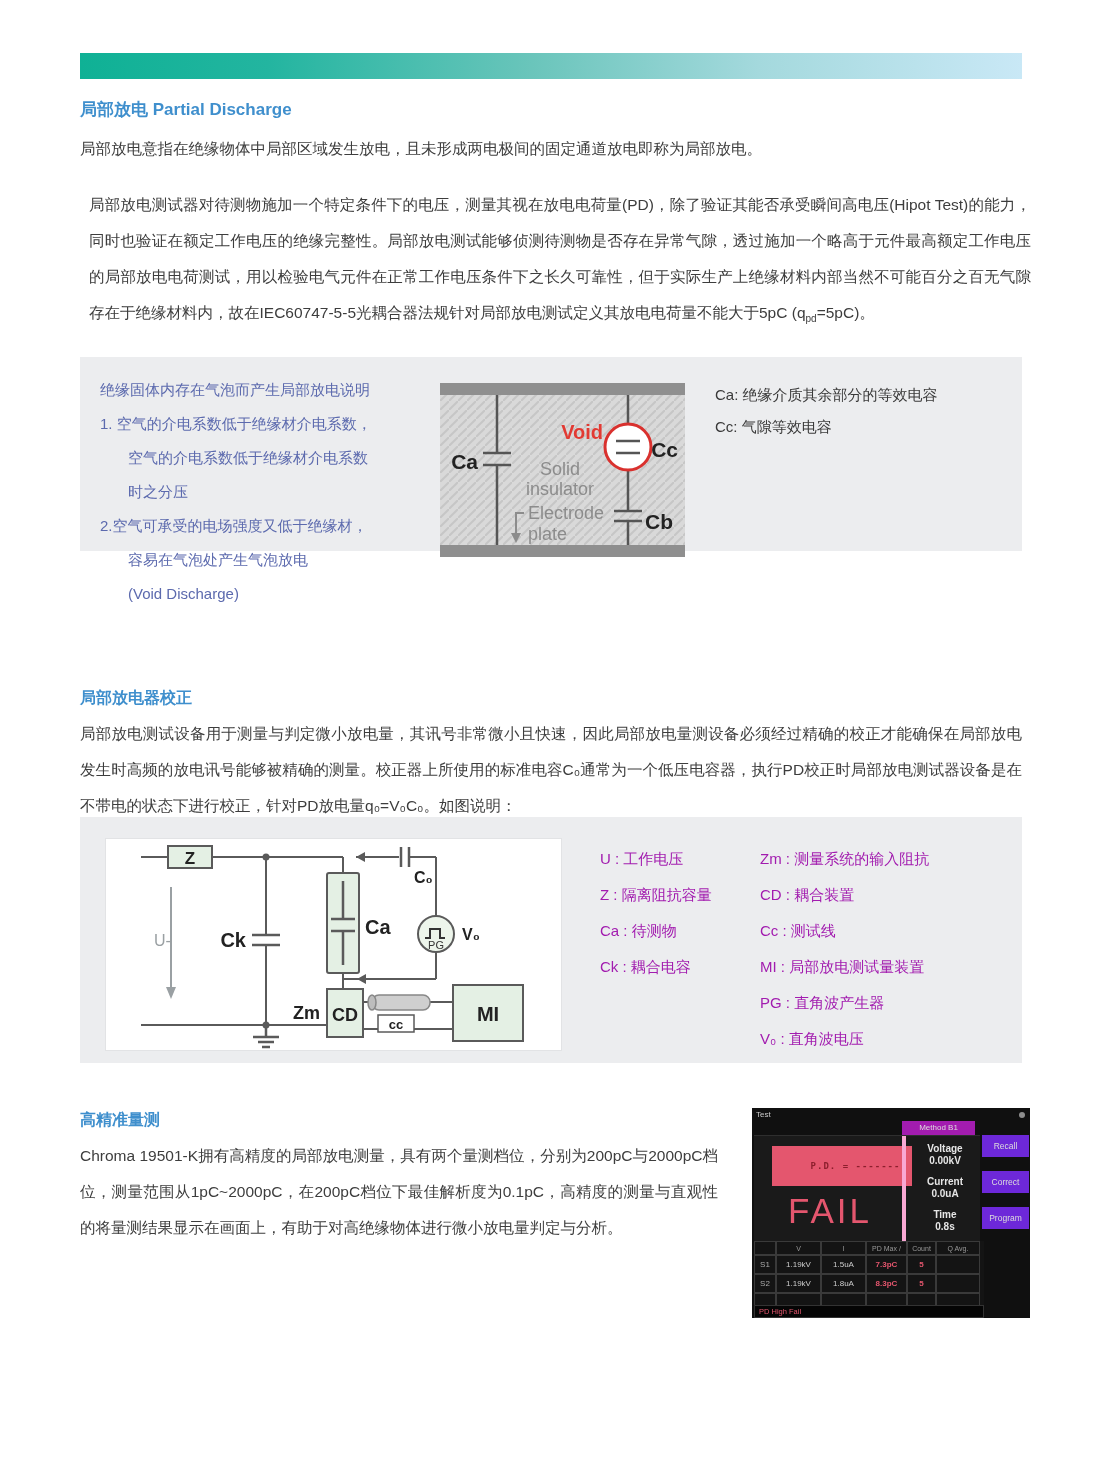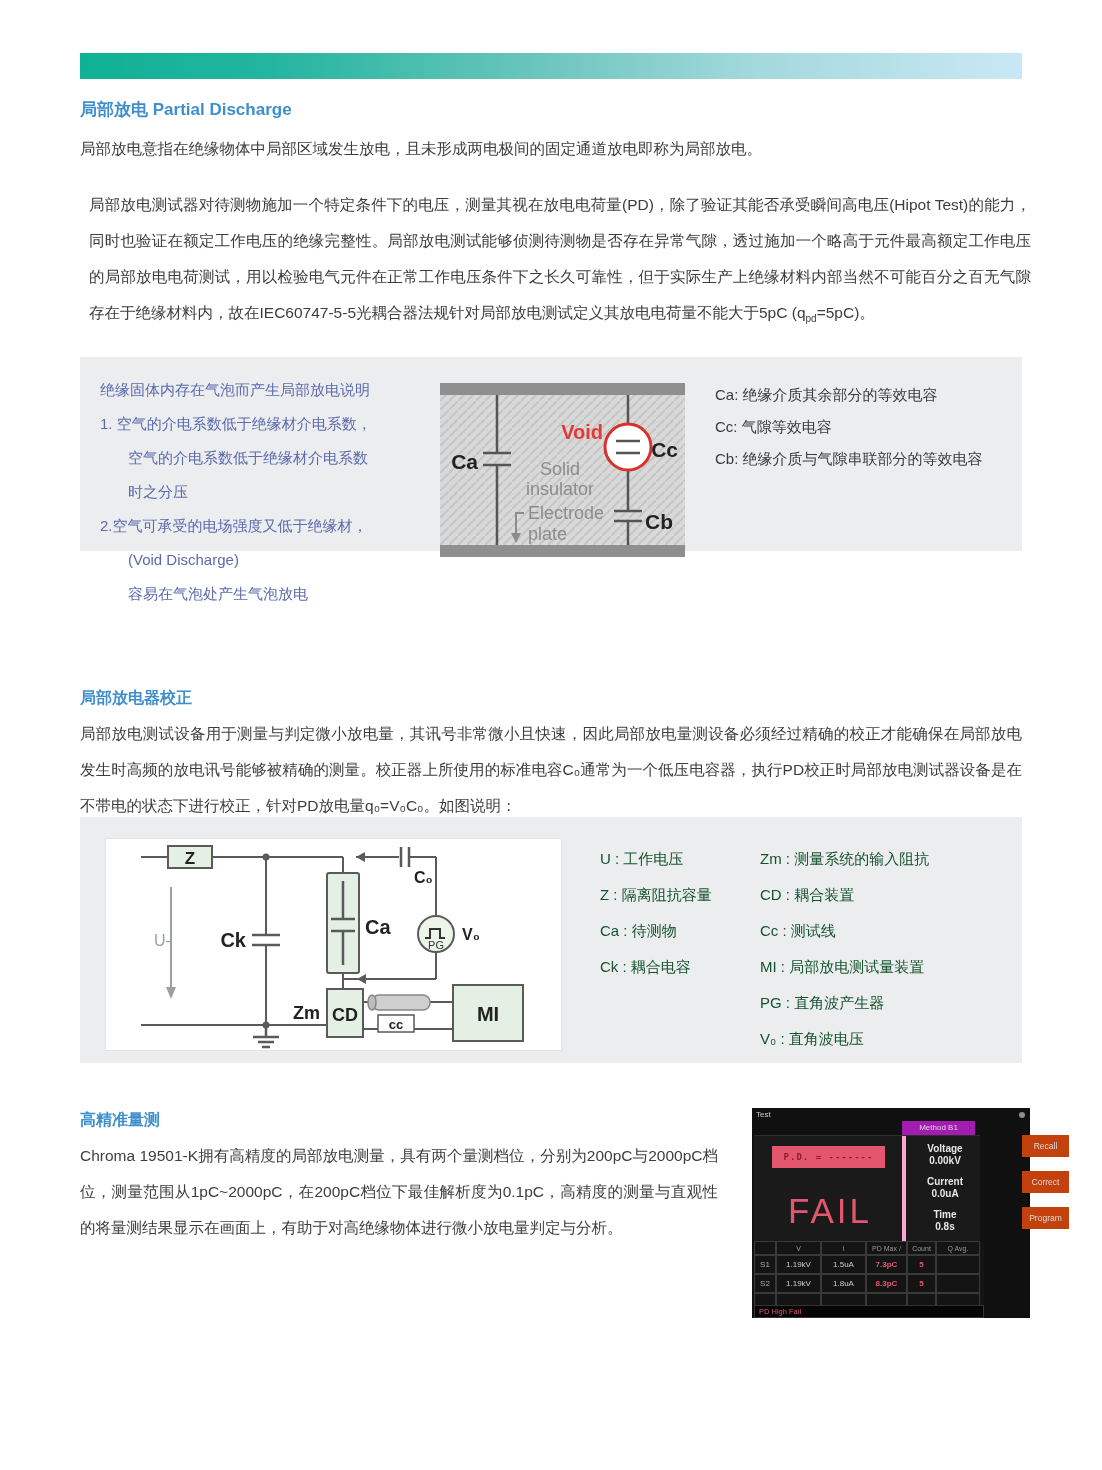--- a/index.html
+++ b/index.html
@@ -16,40 +16,40 @@
   sub{font-size:10px;}
   
   .graybox{position:absolute;left:80px;width:942px;background:#ecedef;}
   .vb-text{position:absolute;left:20px;top:16px;width:350px;color:#5c6aae;font-size:15px;line-height:34px;}
   .vb-line{white-space:nowrap;}
   .ind{padding-left:28px;}
   .vb-legend{position:absolute;left:635px;top:22px;font-size:15px;line-height:32px;color:#3a3a3a;}
   .diagram-svg{position:absolute;left:360px;top:26px;}
   
   .circuit-panel{position:absolute;left:25px;top:21px;width:455px;height:211px;background:#ffffff;border:1px solid #e2e3e5;}
-  .ckt-legend{position:absolute;top:24px;font-size:15px;line-height:36px;color:#14532d;white-space:nowrap;}
+  .ckt-legend{position:absolute;top:24px;font-size:15px;line-height:36px;color:#a21caf;white-space:nowrap;}
   
   .screen{position:absolute;left:752px;top:1108px;width:278px;height:210px;background:#101010;
           font-family:"Liberation Sans",sans-serif;}
   .scr-topbar{position:absolute;left:0;top:0;width:278px;height:13px;}
   .scr-title{position:absolute;left:4px;top:2px;font-size:8px;color:#cccccc;}
   .gear{position:absolute;right:5px;top:4px;width:6px;height:6px;border-radius:50%;background:#8e8e8e;}
   .scr-tab{position:absolute;left:150px;top:13px;width:73px;height:14px;background:#a21caf;color:#dddddd;
            font-size:8px;text-align:center;line-height:14px;}
   .scr-main{position:absolute;left:2px;top:27px;width:226px;height:106px;background:#1a1a1a;border-top:1px solid #2e2e2e;}
-  .pd-box{position:absolute;left:18px;top:10px;width:113px;height:22px;background:#e4566e;
+  .pd-box{position:absolute;left:18px;top:10px;width:113px;height:40px;background:#e4566e;
           display:flex;align-items:center;justify-content:center;
-          font-family:"DejaVu Sans Mono",monospace;font-size:9px;font-weight:bold;color:#8c1f2d;letter-spacing:1px;}
+          font-family:"DejaVu Sans Mono",monospace;font-size:9px;font-weight:bold;color:#8c1f2d;letter-spacing:1px;padding-left:27px;}
   .fail{position:absolute;left:34px;top:55px;font-size:35px;color:#e4566e;letter-spacing:3px;font-weight:400;}
   .readouts{position:absolute;left:148px;top:0;width:78px;height:106px;border-left:4px solid #f9a8d4;
             text-align:center;color:#e6e6e6;font-size:10px;font-weight:bold;}
   .ro-label{margin-top:7px;}
   .ro-value{margin-top:1px;}
-  .scr-btn{position:absolute;left:230px;width:47px;height:22px;background:#c2410c;color:#dddddd;
-           font-size:8.5px;text-align:center;line-height:22px;margin-left:40px;}
+  .scr-btn{position:absolute;left:230px;width:47px;height:22px;background:#6d28d9;color:#dddddd;
+           font-size:8.5px;text-align:center;line-height:22px;}
   .scr-table{position:absolute;left:2px;top:133px;width:230px;display:grid;
              grid-template-columns:22px 45px 45px 41px 29px 44px;background:#141414;}
   .cell{border:0.5px solid #3a3a3a;font-size:8px;color:#cccccc;display:flex;align-items:center;justify-content:center;height:17px;}
   .cell.hdr{height:12px;font-size:7px;color:#999999;}
   .cell.pink{color:#e4566e;font-weight:bold;}
   .cell.slbl{color:#aaaaaa;}
   .scr-status{position:absolute;left:2px;top:197px;width:224px;height:11px;background:#050505;border:1px solid #333;
               color:#e4566e;font-size:7.5px;line-height:11px;padding-left:4px;}
 </style>
 </head>
@@ -65,22 +65,22 @@
 
   <p class="abs body just" style="top:187px;width:942px;margin-left:9px;"><span>局部放电测试器对待测物施加一个特定条件下的电压，测量其视在放电电荷量(PD)，除了验证其能否承受瞬间高电压(Hipot Test)的能力，同时也验证在额定工作电压的绝缘完整性。局部放电测试能够侦测待测物是否存在异常气隙，透过施加一个略高于元件最高额定工作电压的局部放电电荷测试，用以检验电气元件在正常工作电压条件下之长久可靠性，但于实际生产上绝缘材料内部当然不可能百分之百无气隙存在于绝缘材料内，故在IEC60747-5-5光耦合器法规针对局部放电测试定义其放电电荷量不能大于5pC (q</span><sub>pd</sub><span>=5pC)。</span></p>
 
   <div class="graybox" style="top:357px;height:194px;">
     <div class="vb-text">
       <div class="vb-line">绝缘固体内存在气泡而产生局部放电说明</div>
       <div class="vb-line">1. 空气的介电系数低于绝缘材介电系数，</div>
       <div class="vb-line ind">空气的介电系数低于绝缘材介电系数</div>
       <div class="vb-line ind">时之分压</div>
       <div class="vb-line">2.空气可承受的电场强度又低于绝缘材，</div>
+      <div class="vb-line ind">容易在气泡处产生气泡放电</div>
       <div class="vb-line ind">(Void Discharge)</div>
-      <div class="vb-line ind">容易在气泡处产生气泡放电</div>
     </div>
 
     <svg class="diagram-svg" width="245" height="174" viewBox="0 0 245 174">
       <defs>
         <pattern id="hatch" width="9" height="9" patternUnits="userSpaceOnUse">
           <rect width="9" height="9" fill="#d9d9d9"></rect>
           <path d="M0,9 L9,0" stroke="#c6c6c6" stroke-width="2"></path>
         </pattern>
       </defs>
       <rect x="0" y="12" width="245" height="150" fill="url(#hatch)"></rect>
@@ -116,21 +116,20 @@
       <text x="88" y="157" font-size="18" fill="#8c8c8c">plate</text>
       <g>
         <path d="M84,130 L76,130 L76,152" fill="none" stroke="#8c8c8c" stroke-width="2"></path>
         <polygon points="76,160 71,150 81,150" fill="#8c8c8c"></polygon>
       </g>
     </svg>
 
     <div class="vb-legend">
       <div>Ca:  绝缘介质其余部分的等效电容</div>
       <div>Cc: 气隙等效电容</div>
-      <div>Cb: 绝缘介质与气隙串联部分的等效电容</div>
     </div>
   </div>
 
   <h2 class="abs h-blue h2" style="top:688px;">局部放电器校正</h2>
   <p class="abs body just" style="top:716px;width:942px;">局部放电测试设备用于测量与判定微小放电量，其讯号非常微小且快速，因此局部放电量测设备必须经过精确的校正才能确保在局部放电发生时高频的放电讯号能够被精确的测量。校正器上所使用的标准电容C₀通常为一个低压电容器，执行PD校正时局部放电测试器设备是在不带电的状态下进行校正，针对PD放电量q₀=V₀C₀。如图说明：</p>
 
   <div class="graybox" style="top:817px;height:246px;">
     <div class="circuit-panel">
       <svg width="455" height="211" viewBox="0 0 455 211">
         <g stroke="#5a5a5a" stroke-width="2" fill="none">

